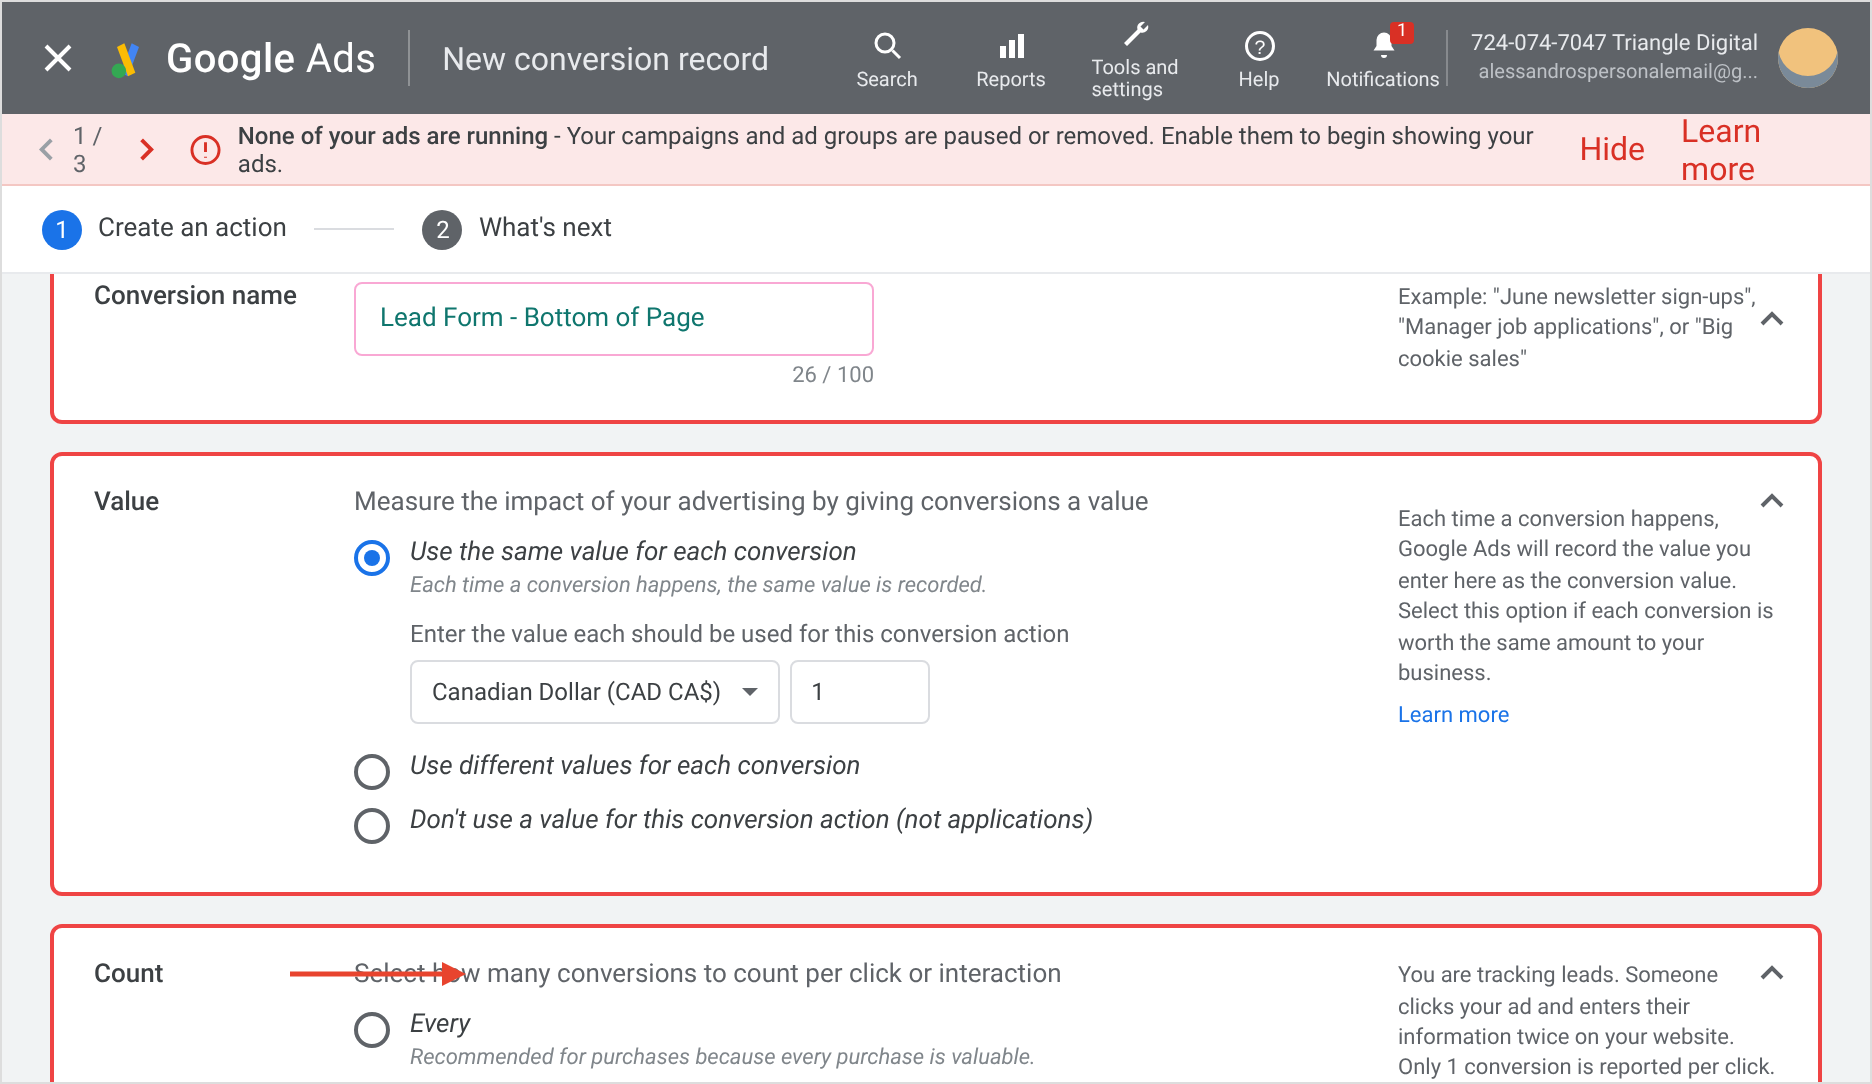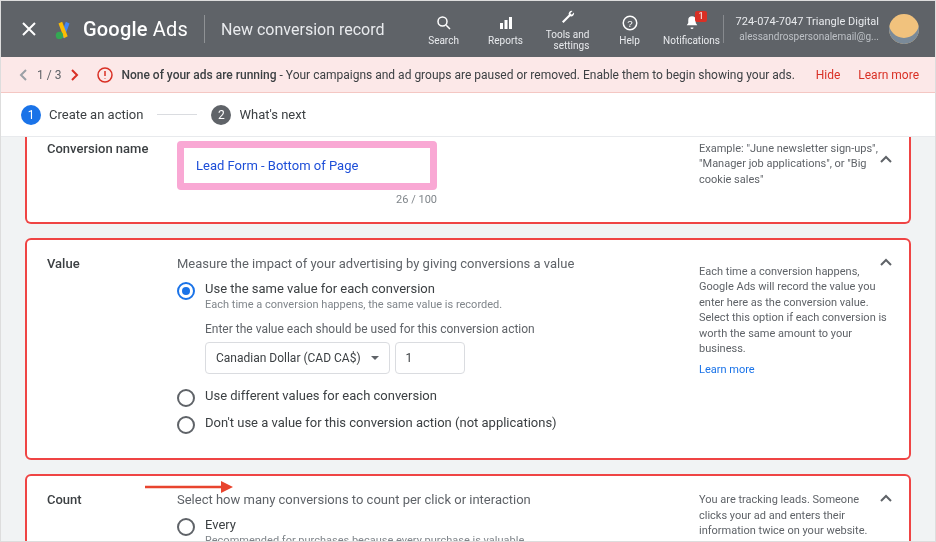--- a/index.html
+++ b/index.html
@@ -11,62 +11,62 @@
 .hdr .close { width: 24px; height: 24px; cursor: pointer; display: flex; align-items: center; justify-content: center; margin-right: 12px; }
 .hdr .close svg { width: 14px; height: 14px; stroke: #fff; stroke-width: 2; }
 .hdr .logo { width: 22px; height: 22px; margin-right: 8px; }
 .hdr .brand { font-size: 20px; font-weight: 400; letter-spacing: 0.2px; }
 .hdr .brand b { font-weight: 500; }
 .hdr .divider { width: 1px; height: 28px; background: rgba(255,255,255,0.3); margin: 0 16px; }
 .hdr .title { font-size: 16px; font-weight: 400; color: #e8eaed; }
 .hdr .spacer { flex: 1; }
 .hdr .tool { display: flex; flex-direction: column; align-items: center; justify-content: center; width: 62px; font-size: 10px; color: #e8eaed; cursor: pointer; position: relative; }
 .hdr .tool .ico { width: 20px; height: 20px; margin-bottom: 2px; display: flex; align-items: center; justify-content: center; }
-.hdr .tool .lbl { line-height: 1.1; text-align: right; }
+.hdr .tool .lbl { line-height: 1.1; text-align: left; }
 .hdr .badge { position: absolute; top: -2px; right: 16px; background: #d93025; color: #fff; font-size: 9px; border-radius: 2px; padding: 0 3px; line-height: 11px; }
 .hdr .acct { border-left: 1px solid rgba(255,255,255,0.25); padding-left: 12px; font-size: 11px; text-align: right; color: #e8eaed; line-height: 1.3; max-width: 190px; }
 .hdr .acct .em { font-size: 10px; color: #bdc1c6; white-space: nowrap; overflow: hidden; text-overflow: ellipsis; max-width: 170px; }
 .hdr .avatar { width: 30px; height: 30px; border-radius: 50%; background: #f1c27d; margin-left: 10px; box-shadow: inset 0 -6px 0 #7a8a99; }
 
 
 .alert { background: #fce8e8; height: 36px; display: flex; align-items: center; padding: 12px 16px; font-size: 12px; color: #3c4043; border-bottom: 1px solid #f4c7c3; }
 .alert .nav { display: flex; align-items: center; gap: 6px; margin-right: 8px; }
 .alert .chev { width: 14px; height: 14px; cursor: pointer; }
 .alert .chev svg { stroke: #d93025; stroke-width: 2; fill: none; }
 .alert .chev.dim svg { stroke: #9aa0a6; }
 .alert .count { font-size: 12px; color: #5f6368; }
 .alert .err { width: 16px; height: 16px; margin: 0 8px; }
 .alert b { font-weight: 500; }
 .alert .sp { flex: 1; }
-.alert .link { color: #d93025; margin-left: 18px; cursor: pointer; font-size: 12px; }
+.alert .link { color: #d93025; margin-left: 18px; cursor: pointer; font-size: 16px; }
 
 
 .stepper { height: 44px; background: #fff; border-bottom: 1px solid #e8eaed; display: flex; align-items: center; padding: 0 20px; font-size: 13px; }
 .step { display: flex; align-items: center; gap: 8px; }
 .step .num { width: 20px; height: 20px; border-radius: 50%; display: flex; align-items: center; justify-content: center; font-size: 12px; color: #fff; }
 .step .num.active { background: #1a73e8; }
 .step .num.inactive { background: #5f6368; }
 .step .txt { color: #3c4043; }
 .step-line { width: 40px; height: 1px; background: #dadce0; margin: 0 14px; }
 
 
 .content { background: #f1f3f4; height: calc(542px - 56px - 36px - 44px); overflow: hidden; padding: 0 24px; position: relative; }
 .card { background: #fff; border: 2px solid #ef4444; border-radius: 6px; margin-top: 14px; padding: 16px 20px; display: flex; gap: 20px; position: relative; }
 .card.first { margin-top: 0; border-top-left-radius: 0; border-top-right-radius: 0; border-top: none; padding-top: 4px; }
 .card .col-label { width: 110px; font-size: 13px; font-weight: 500; color: #3c4043; flex-shrink: 0; }
 .card .col-body { flex: 1; font-size: 13px; color: #5f6368; min-width: 0; }
 .card .col-help { width: 190px; font-size: 11px; color: #5f6368; line-height: 1.4; flex-shrink: 0; }
 .card .collapse { position: absolute; top: 14px; right: 14px; width: 18px; height: 18px; cursor: pointer; }
 .card .collapse svg { stroke: #5f6368; stroke-width: 2; fill: none; }
 
-.input-text { border: 7px solid #f9a8d4; border-radius: 4px; padding: 10px 12px; width: 260px; font-size: 13px; color: #1d4ed8; }
+.input-text { border: 1px solid #f9a8d4; border-radius: 4px; padding: 10px 12px; width: 260px; font-size: 13px; color: #0f766e; }
 .char-count { font-size: 11px; color: #80868b; text-align: right; width: 260px; margin-top: 3px; }
 
 .desc { font-size: 13px; color: #5f6368; margin-bottom: 10px; }
-.radio-row { display: flex; align-items: flex-start; gap: 10px; margin: 8px 0; }
+.radio-row { display: flex; align-items: flex-start; gap: 10px; margin: 8px 0; font-style: italic; }
 .radio { width: 18px; height: 18px; border-radius: 50%; border: 2px solid #5f6368; flex-shrink: 0; cursor: pointer; position: relative; margin-top: 1px; }
 .radio.selected { border-color: #1a73e8; }
 .radio.selected::after { content: ''; position: absolute; top: 3px; left: 3px; width: 8px; height: 8px; background: #1a73e8; border-radius: 50%; }
 .radio-txt { font-size: 13px; color: #3c4043; }
 .radio-sub { font-size: 11px; color: #80868b; margin-top: 2px; line-height: 1.3; }
 
 .value-label { font-size: 12px; color: #5f6368; margin: 10px 0 6px 28px; }
 .value-inputs { display: flex; gap: 5px; margin-left: 28px; }
 .select-box { border: 1px solid #dadce0; border-radius: 4px; padding: 8px 28px 8px 10px; font-size: 12px; color: #3c4043; cursor: pointer; position: relative; background: #fff; }
 .select-box::after { content: ''; position: absolute; right: 10px; top: 50%; transform: translateY(-50%); border-left: 4px solid transparent; border-right: 4px solid transparent; border-top: 4px solid #5f6368; }

